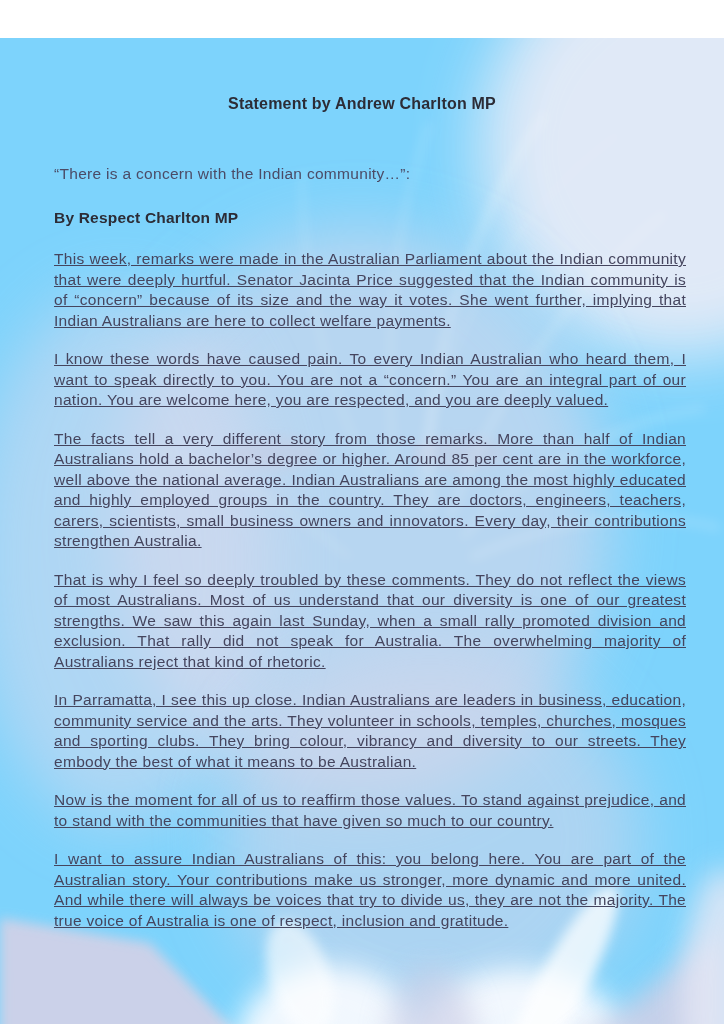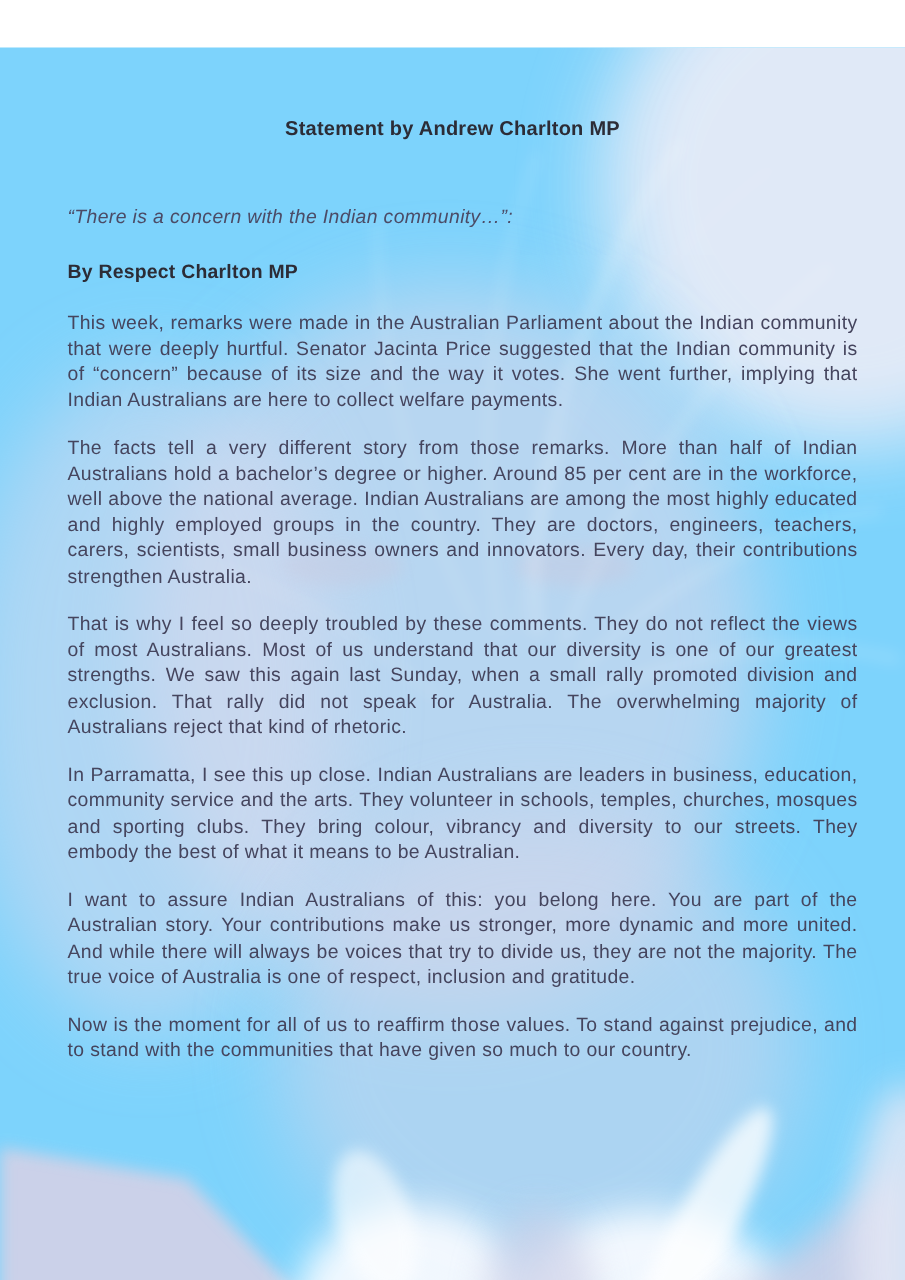--- a/index.html
+++ b/index.html
@@ -36,40 +36,40 @@
     color: #2c2c36;
     transform: translateX(-8px);
   }
 
   .subtitle {
     margin-top: 50px;
     font-size: 15.5px;
     line-height: 21px;
     color: #4b4b66;
     letter-spacing: 0.3px;
-    font-style: italic;
   }
 
   .byline {
     margin-top: 25px;
     font-size: 15.5px;
     font-weight: 700;
     letter-spacing: 0.2px;
     color: #2c2c36;
   }
 
   .body-text { margin-top: 22px; }
 
   .body-text p {
     font-size: 15.5px;
     line-height: 20.5px;
     letter-spacing: 0.3px;
     color: #45455e;
     text-align: justify;
     margin-bottom: 18px;
+    text-decoration: underline;
   }
 </style>
 </head>
 <body>
 
 <div class="page">
 
   <svg class="bg" viewBox="0 0 724 1024" xmlns="http://www.w3.org/2000/svg" aria-hidden="true">
     <defs>
       <filter id="blurXL" x="-60%" y="-60%" width="220%" height="220%">
@@ -126,21 +126,22 @@
     <h1 class="doc-title">Statement by Andrew Charlton MP</h1>
 
     <div class="subtitle">
       <div>“There is a concern with the Indian community…”:</div>
     </div>
 
     <div class="byline">By Respect Charlton MP</div>
 
     <div class="body-text">
       <p>This week, remarks were made in the Australian Parliament about the Indian community that were deeply hurtful. Senator Jacinta Price suggested that the Indian community is of “concern” because of its size and the way it votes. She went further, implying that Indian Australians are here to collect welfare payments.</p>
+      <p>I know these words have caused pain. To every Indian Australian who heard them, I want to speak directly to you. You are not a “concern.” You are an integral part of our nation. You are welcome here, you are respected, and you are deeply valued.</p>
       <p>The facts tell a very different story from those remarks. More than half of Indian Australians hold a bachelor’s degree or higher. Around 85 per cent are in the workforce, well above the national average. Indian Australians are among the most highly educated and highly employed groups in the country. They are doctors, engineers, teachers, carers, scientists, small business owners and innovators. Every day, their contributions strengthen Australia.</p>
       <p>That is why I feel so deeply troubled by these comments. They do not reflect the views of most Australians. Most of us understand that our diversity is one of our greatest strengths. We saw this again last Sunday, when a small rally promoted division and exclusion. That rally did not speak for Australia. The overwhelming majority of Australians reject that kind of rhetoric.</p>
       <p>In Parramatta, I see this up close. Indian Australians are leaders in business, education, community service and the arts. They volunteer in schools, temples, churches, mosques and sporting clubs. They bring colour, vibrancy and diversity to our streets. They embody the best of what it means to be Australian.</p>
+      <p>Now is the moment for all of us to reaffirm those values. To stand against prejudice, and to stand with the communities that have given so much to our country.</p>
       <p>I want to assure Indian Australians of this: you belong here. You are part of the Australian story. Your contributions make us stronger, more dynamic and more united. And while there will always be voices that try to divide us, they are not the majority. The true voice of Australia is one of respect, inclusion and gratitude.</p>
-      <p>Now is the moment for all of us to reaffirm those values. To stand against prejudice, and to stand with the communities that have given so much to our country.</p>
     </div>
 
   </div>
 </div>
 
 </body></html>

